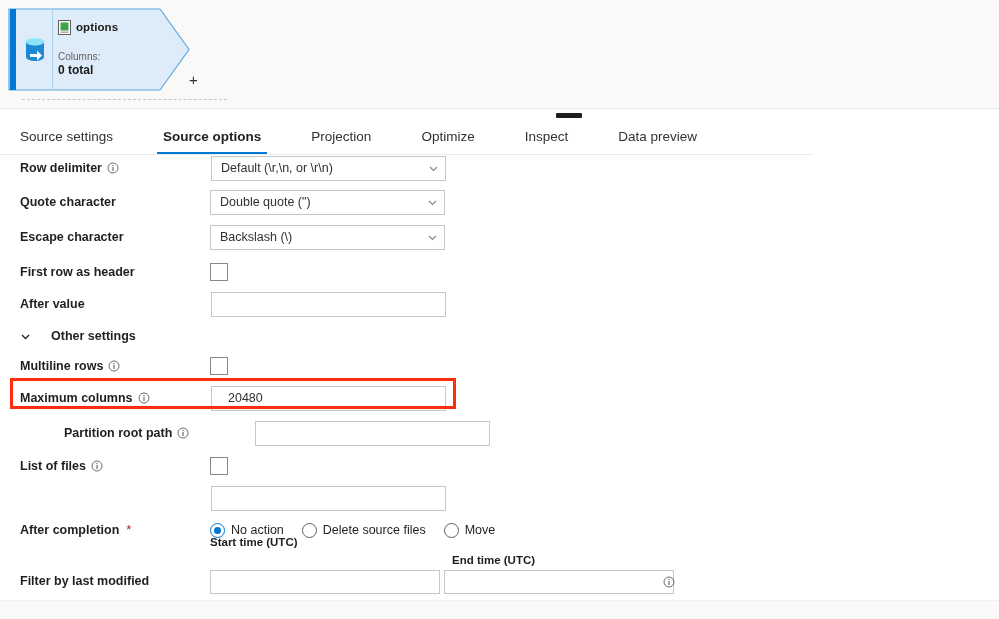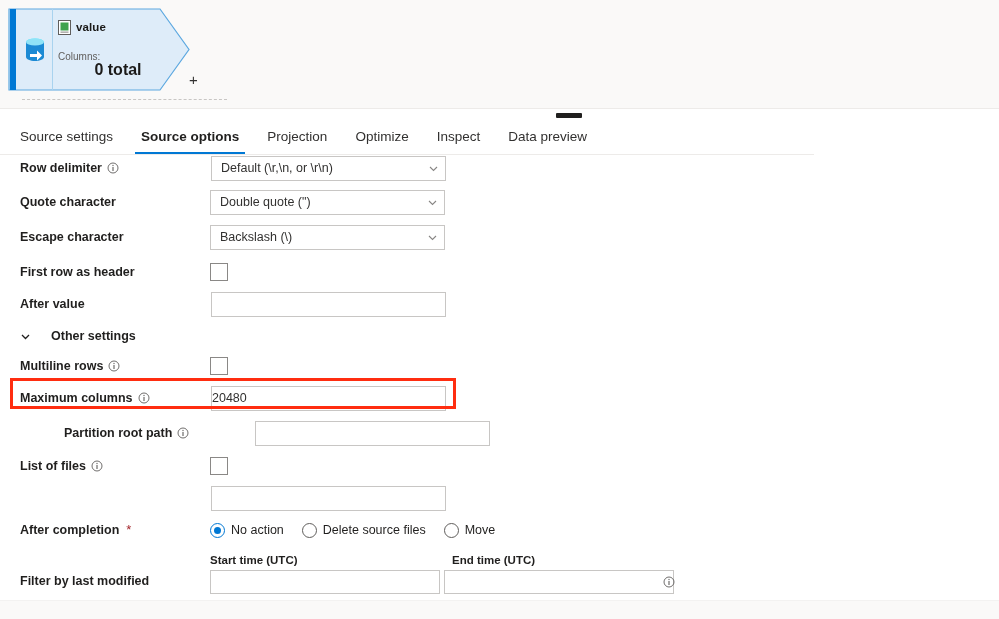--- a/index.html
+++ b/index.html
@@ -77,25 +77,24 @@
     color: #1b1a19;
     letter-spacing: .1px;
   }
   #node-cols-label {
     margin-top: 14px;
     font-size: 10px;
     color: #605e5c;
     line-height: 13px;
   }
   #node-cols-value {
-    font-size: 16px;
+    font-size: 12px;
     font-weight: bold;
     color: #1b1a19;
     line-height: 14px;
-    text-align: center;
   }
   #node-plus {
     position: absolute;
     left: 181px;
     top: 66px;
     font-size: 15px;
     color: #323130;
     line-height: 12px;
     font-family: "Liberation Sans", sans-serif;
   }
@@ -130,20 +129,21 @@
   
   #tabs {
     position: absolute;
     left: 0; top: 122px;
     width: 814px;
     height: 33px;
     border-bottom: 1px solid #edebe9;
     display: flex;
     align-items: flex-end;
     padding-left: 16px;
+    gap: 22px;
   }
   .tab {
     position: relative;
     font-size: 13.5px;
     color: #323130;
     padding: 0 14px 9px 14px;
     cursor: pointer;
     white-space: nowrap;
     line-height: 16px;
   }
@@ -224,21 +224,21 @@
   .select-box .val { line-height: 15px; }
   .chev { width: 11px; height: 11px; display: block; opacity: .75; }
 
   .text-box {
     width: 235px;
     height: 25px;
     border: 1px solid #c8c6c4;
     background: #ffffff;
     display: flex;
     align-items: center;
-    padding: 0 0;
+    padding: 0 16px;
     font-size: 12.5px;
     color: #323130;
     cursor: text;
   }
 
   .checkbox {
     width: 18px;
     height: 18px;
     border: 1px solid #8a8886;
     background: #ffffff;
@@ -360,21 +360,21 @@
 
     <div id="node-body">
       <div id="node-title-row">
         <span>
           <svg class="file-icon" viewBox="0 0 13 15" xmlns="http://www.w3.org/2000/svg">
             <rect x="0.5" y="0.5" width="12" height="14" fill="#ffffff" stroke="#605e5c"></rect>
             <rect x="2.5" y="2.5" width="8" height="8" fill="#3fa34d"></rect>
             <rect x="2.5" y="11.5" width="8" height="1.3" fill="#a19f9d"></rect>
           </svg>
         </span>
-        <span id="node-title">value</span>
+        <span id="node-title">options</span>
       </div>
       <div id="node-cols-label">Columns:</div>
       <div id="node-cols-value">0 total</div>
     </div>
 
     <div id="node-plus">+</div>
   </div>
 
   <div id="canvas-dotted"></div>
 </div>
@@ -557,21 +557,21 @@
         <span>Delete source files</span>
       </div>
       <div class="radio-item">
         <span class="radio-dot"></span>
         <span>Move</span>
       </div>
     </div>
   </div>
 
   <div>
-    <div class="sub-label" style="left:210px; top:398px;">Start time (UTC)</div>
+    <div class="sub-label" style="left:210px; top:380px;">Start time (UTC)</div>
     <div class="sub-label" style="left:452px; top:398px;">End time (UTC)</div>
 
     <div class="label" style="top:418px;">
       <span>Filter by last modified</span>
     </div>
 
     <div class="time-box" style="left:210px; top:415px;"></div>
     <div class="time-box" style="left:444px; top:415px;"></div>
 
     <span class="info-icon" style="position:absolute; left:663px; top:421px;">

